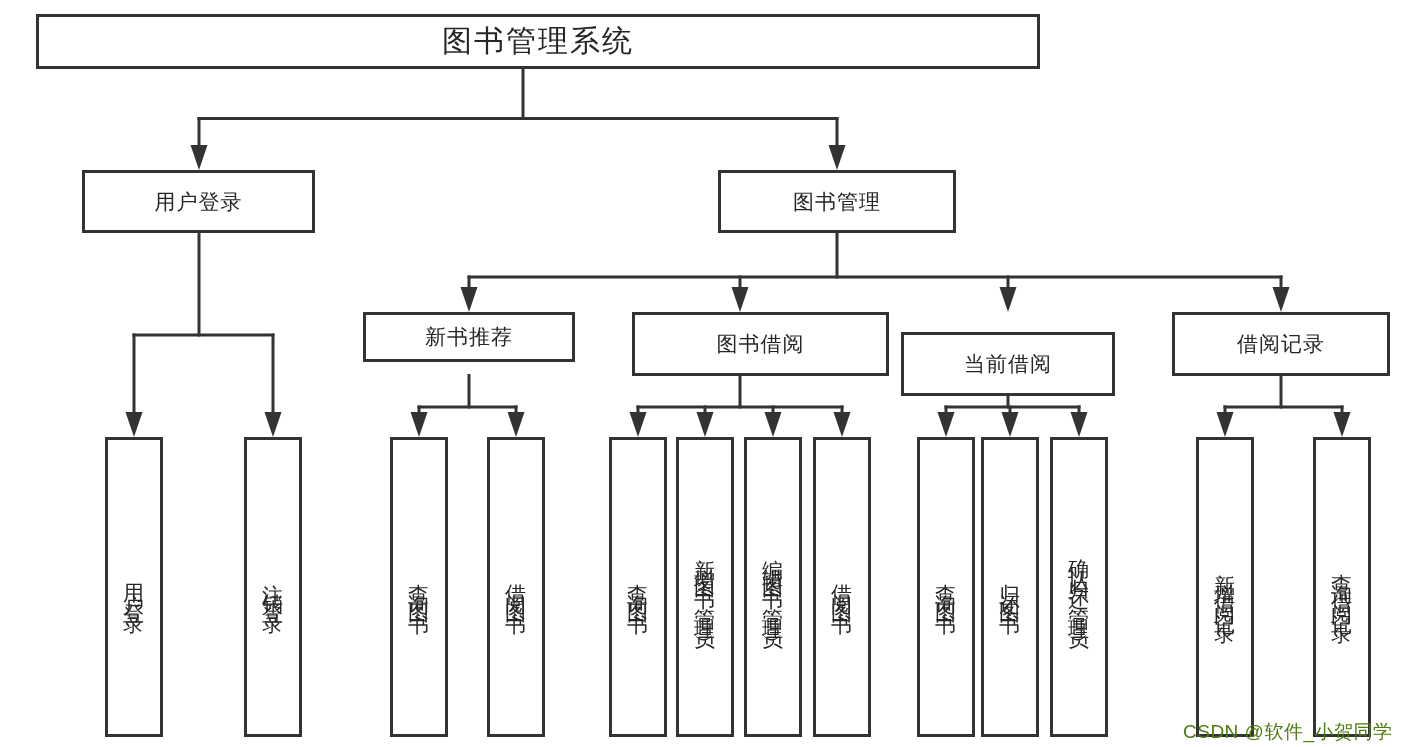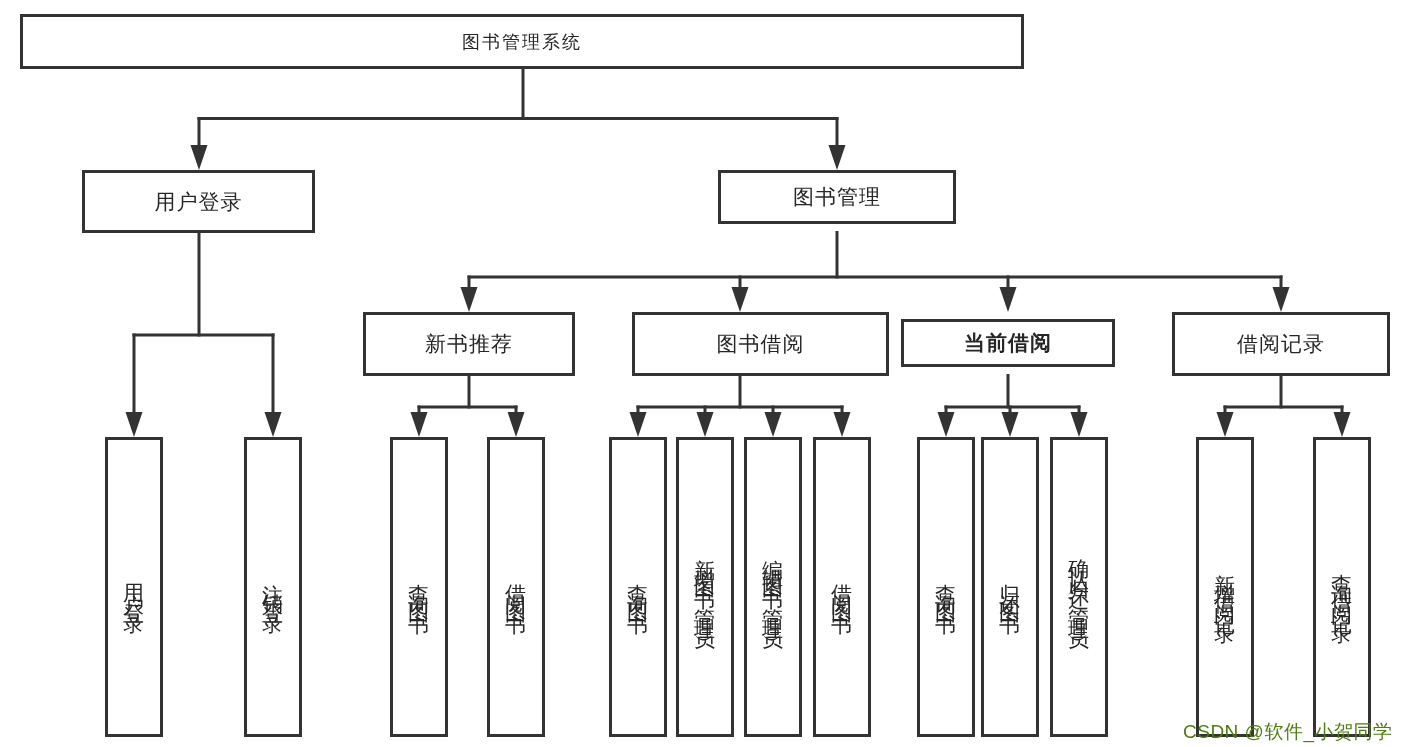--- a/index.html
+++ b/index.html
@@ -26,37 +26,37 @@
     position: absolute;
     box-sizing: border-box;
     border: 3px solid #333333;
     background: #ffffff;
     display: flex;
     align-items: center;
     justify-content: center;
     color: #262626;
   }
   .hbox { font-size: 21px; letter-spacing: 1px; }
-  .root-box { font-size: 18px; letter-spacing: 2px; }
+  .root-box { font-size: 30px; letter-spacing: 2px; margin-left: 16px; }
   .vbox span {
     writing-mode: vertical-rl;
     text-orientation: mixed;
     font-size: 21px;
     line-height: 1;
     letter-spacing: 10px;
     white-space: nowrap;
     color: #262626;
   }
   
   .n-root          { left: 20px;   top: 14px;  width: 1004px; height: 55px; }
   .n-user-login    { left: 82px;   top: 170px; width: 233px;  height: 63px; }
-  .n-book-mgmt     { left: 718px;  top: 170px; width: 238px;  height: 54px; }
-  .n-new-book      { left: 363px;  top: 312px; width: 212px;  height: 64px; }
+  .n-book-mgmt     { left: 718px;  top: 170px; width: 238px;  height: 63px; }
+  .n-new-book      { left: 363px;  top: 312px; width: 212px;  height: 50px; }
   .n-book-borrow   { left: 632px;  top: 312px; width: 257px;  height: 64px; }
-  .n-current-bor   { left: 901px;  top: 319px; width: 214px;  height: 48px; font-weight: bold; }
+  .n-current-bor   { left: 901px;  top: 332px; width: 214px;  height: 64px; }
   .n-borrow-rec    { left: 1172px; top: 312px; width: 218px;  height: 64px; }
   .leaf { top: 437px; width: 58px; height: 300px; }
   .l-user-login    { left: 105px; }
   .l-logout        { left: 244px; }
   .l-query-1       { left: 390px; }
   .l-borrow-1      { left: 487px; }
   .l-query-2       { left: 609px; }
   .l-add-book      { left: 676px; }
   .l-edit-book     { left: 744px; }
   .l-borrow-2      { left: 813px; }

